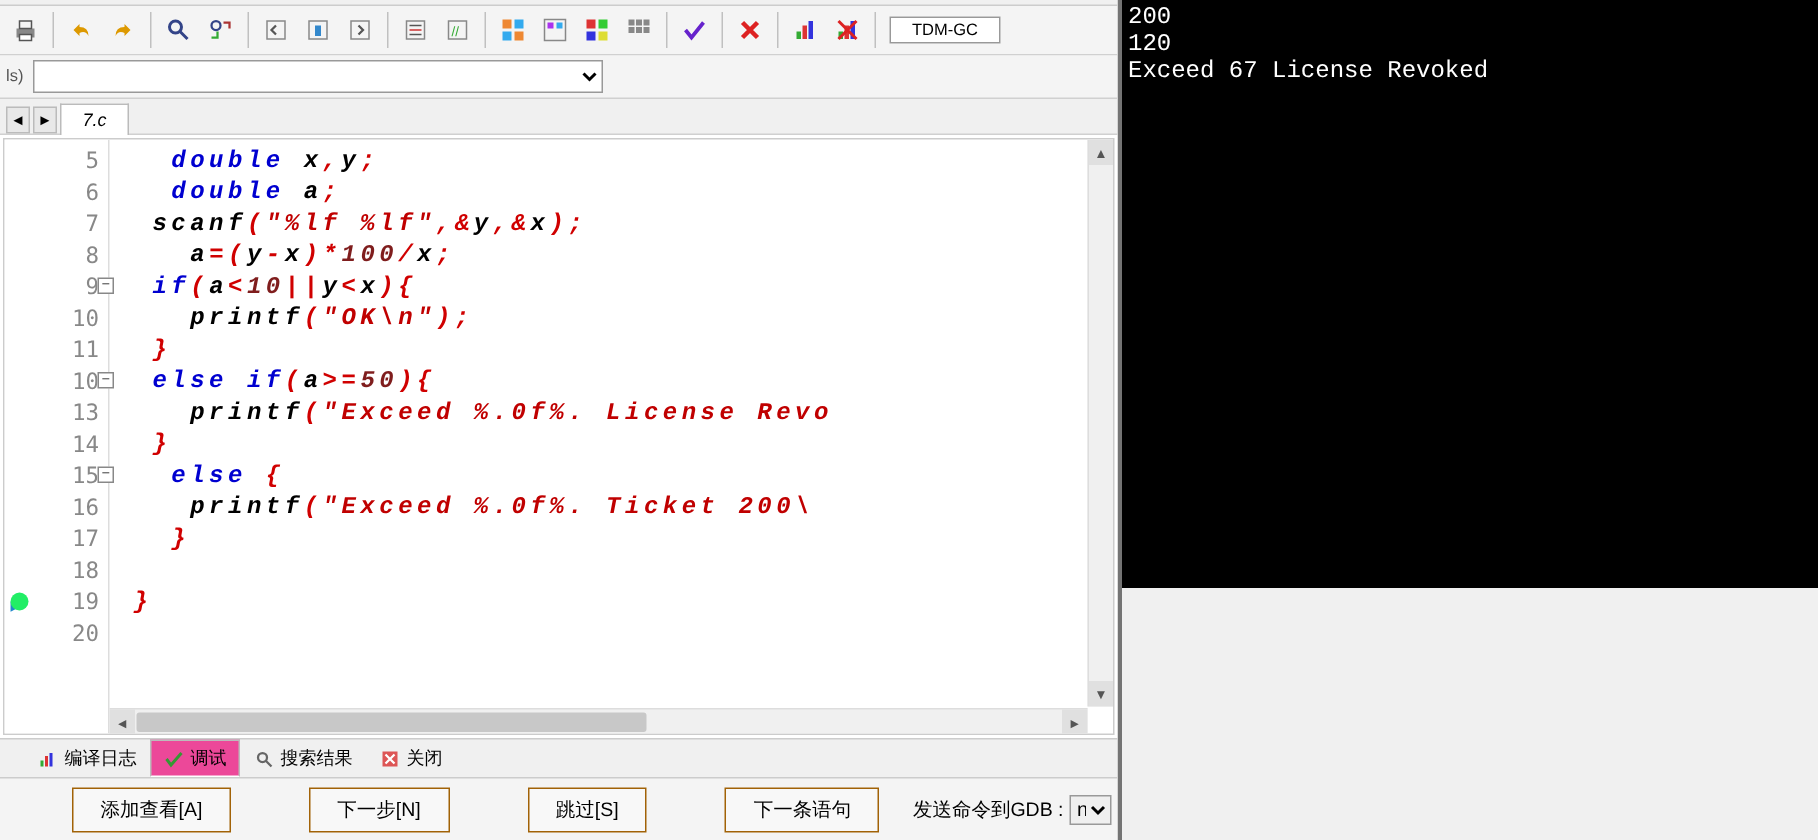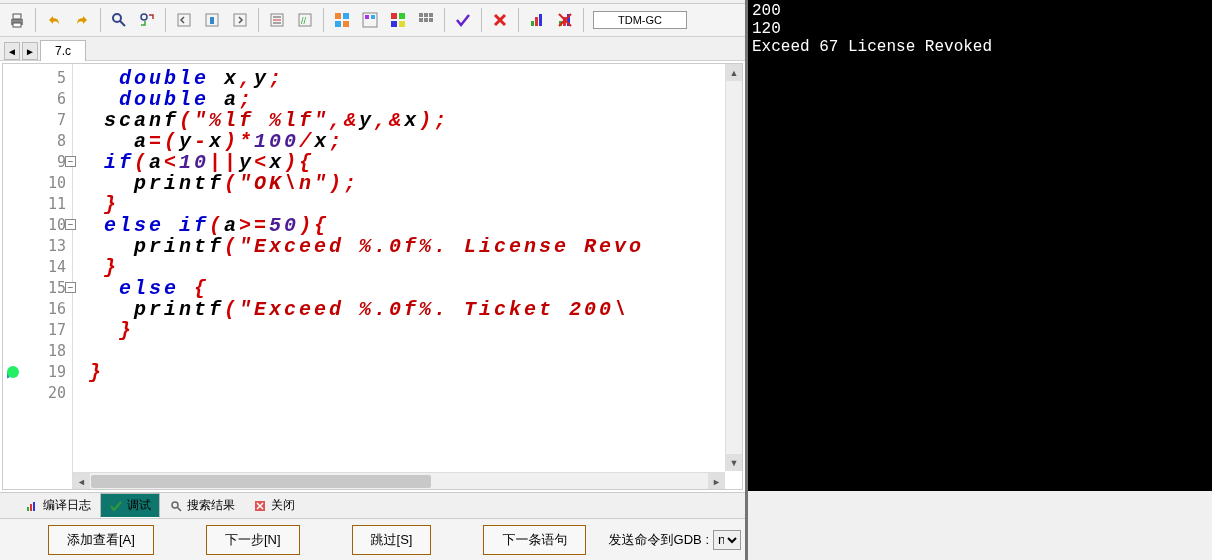--- a/index.html
+++ b/index.html
@@ -1,56 +1,56 @@
 <!DOCTYPE html>
 <html><head>
 <meta charset="utf-8">
 <style>
 * { box-sizing: border-box; margin: 0; padding: 0; }
 body { font-family: "Microsoft YaHei", Arial, sans-serif; font-size: 12px; background: #f0f0f0; width: 1212px; height: 560px; overflow: hidden; display: flex; }
 .ide { width: 748px; height: 560px; background: #fff; display: flex; flex-direction: column; border-right: 3px solid #747474; }
-.console { flex: 1; height: 491px; background: #000; color: #fff; font-family: "Courier New", monospace; font-size: 16px; padding: 2px 4px; white-space: pre; overflow: hidden; }
+.console { flex: 1; height: 392px; background: #000; color: #fff; font-family: "Courier New", monospace; font-size: 16px; padding: 2px 4px; white-space: pre; overflow: hidden; }
 .menubar { height: 4px; background: #f0f0f0; border-bottom: 1px solid #ccc; font-size: 11px; color: #999; padding-left: 50px; overflow: hidden; }
 .toolbar { background: #f4f4f4; border-bottom: 1px solid #d0d0d0; display: flex; align-items: center; padding: 3px 4px; gap: 2px; }
 .toolbar .sep { width: 1px; height: 24px; background: #c0c0c0; margin: 0 3px; }
 .tbtn { width: 26px; height: 26px; display: flex; align-items: center; justify-content: center; border: 1px solid transparent; background: transparent; cursor: pointer; font-size: 14px; }
-.compilerbox { border: 1px solid #999; background: #fff; padding: 2px 24px; font-size: 11px; margin-left: 4px; }
+.compilerbox { border: 1px solid #999; background: #fff; padding: 2px 14px; font-size: 11px; margin-left: 4px; }
 .selectbar { background: #f4f4f4; border-bottom: 1px solid #d0d0d0; display: flex; align-items: center; padding: 3px 4px; }
 .selectbar .lbl { font-size: 11px; color: #555; margin-right: 6px; }
 .selectbar select { width: 380px; height: 22px; border: 1px solid #999; background: #fff; font-size: 12px; }
 .tabbar { background: #f0f0f0; border-bottom: 1px solid #d0d0d0; display: flex; align-items: flex-end; height: 24px; padding-left: 4px; }
 .tabbar .navbtn { width: 16px; height: 18px; background: #e8e8e8; border: 1px solid #bbb; display: flex; align-items: center; justify-content: center; font-size: 10px; cursor: pointer; margin-right: 2px; }
-.tab { background: #fff; border: 1px solid #bbb; border-bottom: none; padding: 3px 14px; font-size: 12px; position: relative; top: 1px; cursor: pointer; }
+.tab { background: #fff; border: 1px solid #bbb; border-bottom: none; padding: 3px 14px; font-size: 12px; position: relative; top: 1px; cursor: pointer; font-style: italic; }
 .editorwrap { flex: 1; display: flex; background: #fff; position: relative; overflow: hidden; }
 .inner { flex: 1; display: flex; border: 1px solid #ccc; margin: 2px; overflow: hidden; position: relative; }
 .gutter { width: 70px; background: #fff; text-align: right; font-family: Consolas, monospace; font-size: 15px; color: #888; padding: 4px 6px 4px 2px; border-right: 1px solid #ddd; user-select: none; }
 .gutline { height: 21px; line-height: 21px; position: relative; }
 .foldm { position: absolute; right: -10px; top: 4px; width: 11px; height: 11px; border: 1px solid #888; background: #fff; font-size: 9px; line-height: 9px; text-align: center; color: #555; }
 .bkpt { position: absolute; left: 2px; top: 4px; width: 12px; height: 12px; background: #2e6; border-radius: 50%; }
 .cpt::before { content: "▶"; position: absolute; left: 2px; top: 2px; color: #28c; font-size: 11px; }
-.code { flex: 1; font-family: Consolas, "Courier New", monospace; font-size: 20px; font-weight: bold; font-style: italic; padding: 4px 2px 4px 16px; letter-spacing: 3px; overflow: hidden; position: relative; }
+.code { flex: 1; font-family: Consolas, "Courier New", monospace; font-size: 16px; font-weight: bold; font-style: italic; padding: 4px 2px 4px 16px; letter-spacing: 3px; overflow: hidden; position: relative; }
 .cline { height: 21px; line-height: 21px; white-space: pre; }
 .kw { color: #0000d0; }
 .fn { color: #000; }
 .str { color: #c00000; }
 .pun { color: #d00000; }
-.num { color: #4c1d95; }
+.num { color: #7f1d1d; }
 .id { color: #000; }
 .hl { background: #0000ff; color: #fff; }
 .hl .kw, .hl .pun, .hl .num { color: #fff; }
 .vsb { position: absolute; right: 0; top: 0; bottom: 18px; width: 17px; background: #f0f0f0; border-left: 1px solid #ddd; }
 .vsb .up, .vsb .down { height: 17px; background: #e0e0e0; display: flex; align-items: center; justify-content: center; font-size: 9px; color: #555; cursor: pointer; }
 .vsb .down { position: absolute; bottom: 0; left: 0; right: 0; }
 .hsb { position: absolute; left: 70px; right: 17px; bottom: 0; height: 17px; background: #f0f0f0; border-top: 1px solid #ddd; }
 .hsb .thumb { position: absolute; left: 18px; top: 2px; height: 13px; width: 340px; background: #c8c8c8; border-radius: 2px; }
 .hsb .l, .hsb .r { position: absolute; top: 0; width: 17px; height: 17px; background: #e0e0e0; display: flex; align-items: center; justify-content: center; font-size: 9px; color: #555; cursor: pointer; }
 .hsb .r { right: 0; }
 .bottomtabs { background: #f0f0f0; border-top: 1px solid #ccc; display: flex; height: 26px; align-items: center; padding: 0 16px; }
 .btab { display: flex; align-items: center; padding: 3px 8px; border: 1px solid transparent; cursor: pointer; gap: 4px; font-size: 12px; }
-.btab.active { background: #0f766e; border: 1px solid #bbb; border-bottom: 1px solid #fff; }
+.btab.active { background: #ec4899; border: 1px solid #bbb; border-bottom: 1px solid #fff; }
 .debugbar { background: #f4f4f4; border-top: 1px solid #ccc; display: flex; align-items: center; padding: 6px 4px; gap: 8px; height: 42px; }
 .dbtn { border: 1px solid #a16207; background: #f8f8f8; padding: 5px 18px; font-size: 13px; cursor: pointer; margin-left: 44px; }
 .gdbbox { margin-left: auto; display: flex; align-items: center; gap: 4px; font-size: 13px; }
 .gdbbox select { width: 28px; height: 20px; border: 1px solid #999; }
 svg { display: block; }
 </style>
 </head>
 <body>
 
 <div class="ide">
@@ -183,20 +183,24 @@
           <rect x="3" y="10" width="3" height="5" fill="#3a3"></rect>
           <rect x="7" y="6" width="3" height="9" fill="#d33"></rect>
           <rect x="11" y="3" width="3" height="12" fill="#33d"></rect>
           <path d="M3 3 L15 15 M15 3 L3 15" stroke="#d22" stroke-width="2"></path>
         </svg>
       </button>
     <div class="sep"></div>
     <span class="compilerbox">TDM-GC</span>
   </div>
 
+  <div class="selectbar">
+    <span class="lbl">ls)</span>
+    <select></select>
+  </div>
 
   <div class="tabbar">
     <div class="navbtn">◄</div>
     <div class="navbtn">►</div>
     <div class="tab">7.c</div>
   </div>
 
   <div class="editorwrap">
     <div class="inner">
       <div class="gutter">

